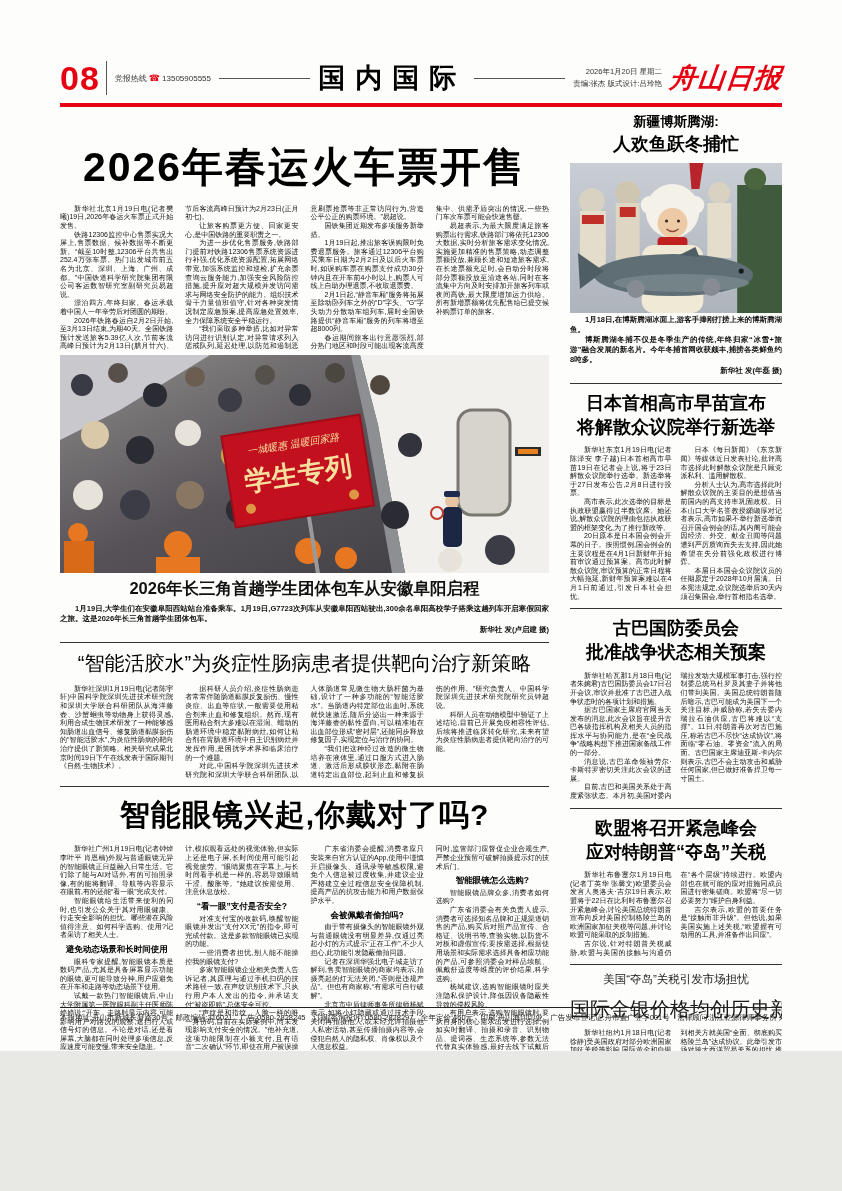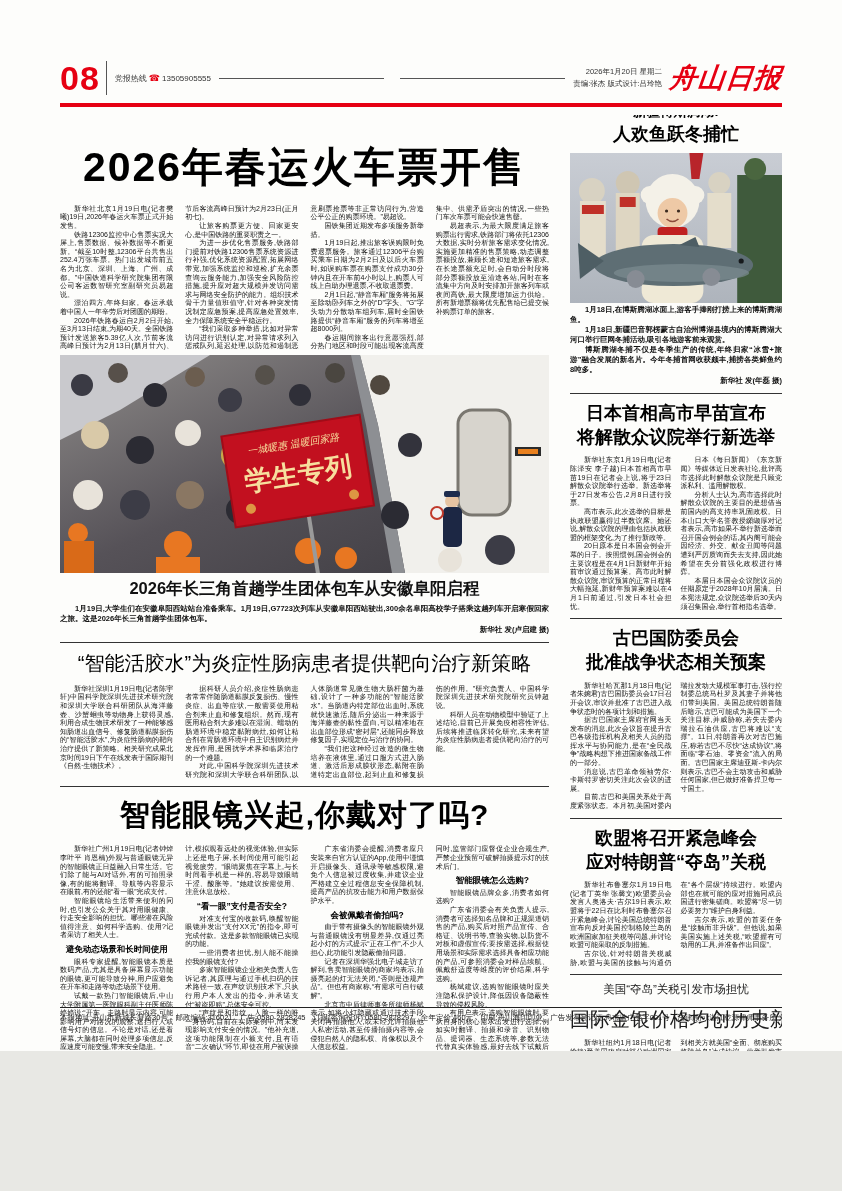--- a/index.html
+++ b/index.html
@@ -59,20 +59,21 @@
 
   <header class="masthead-row">
     <div class="page-num">08</div>
     <div class="pn-divider"></div>
     <div class="hotline">
       <span>党报热线</span>
       <span class="phone-ico">☎</span>
       <span>13505905555</span>
     </div>
     <div class="hline"></div>
+    <div class="section-title">国内国际</div>
     <div class="hline"></div>
     <div class="date-block">
       <div>2026年1月20日 星期二</div>
       <div>责编:张杰  版式设计:吕玲艳</div>
     </div>
     <div class="paper-name">舟山日报</div>
   </header>
   <div class="red-rule"></div>
 
   <main class="content">
@@ -260,21 +261,20 @@
             <polygon points="8,90 34,108 10,126" fill="#4e5e64"></polygon>
             <ellipse cx="112" cy="120" rx="68" ry="9" fill="#7c8c92" opacity="0.7"></ellipse>
             <polygon points="110,92 126,84 130,94" fill="#4e5e64"></polygon>
             <circle cx="172" cy="108" r="2.6" fill="#16191c"></circle>
             <circle cx="66" cy="126" r="9" fill="#878c94"></circle>
             <circle cx="142" cy="124" r="9" fill="#878c94"></circle>
           </g>
         </svg>
         <div class="caption">
             <p>1月18日,在博斯腾湖冰面上,游客手捧刚打捞上来的博斯腾湖鱼。</p>
-            <p>1月18日,新疆巴音郭楞蒙古自治州博湖县境内的博斯腾湖大河口举行巨网冬捕活动,吸引各地游客前来观赏。</p>
             <p>博斯腾湖冬捕不仅是冬季生产的传统,年终归家“冰雪+旅游”融合发展的新名片。今年冬捕首网收获颇丰,捕捞各类鲜鱼约8吨多。</p>
           </div>
         <div class="credit">新华社 发(年磊 摄)</div>
       </article>
 
       <hr class="art-divider">
 
       <article>
         <div class="r-head">
           <div>日本首相高市早苗宣布</div>

